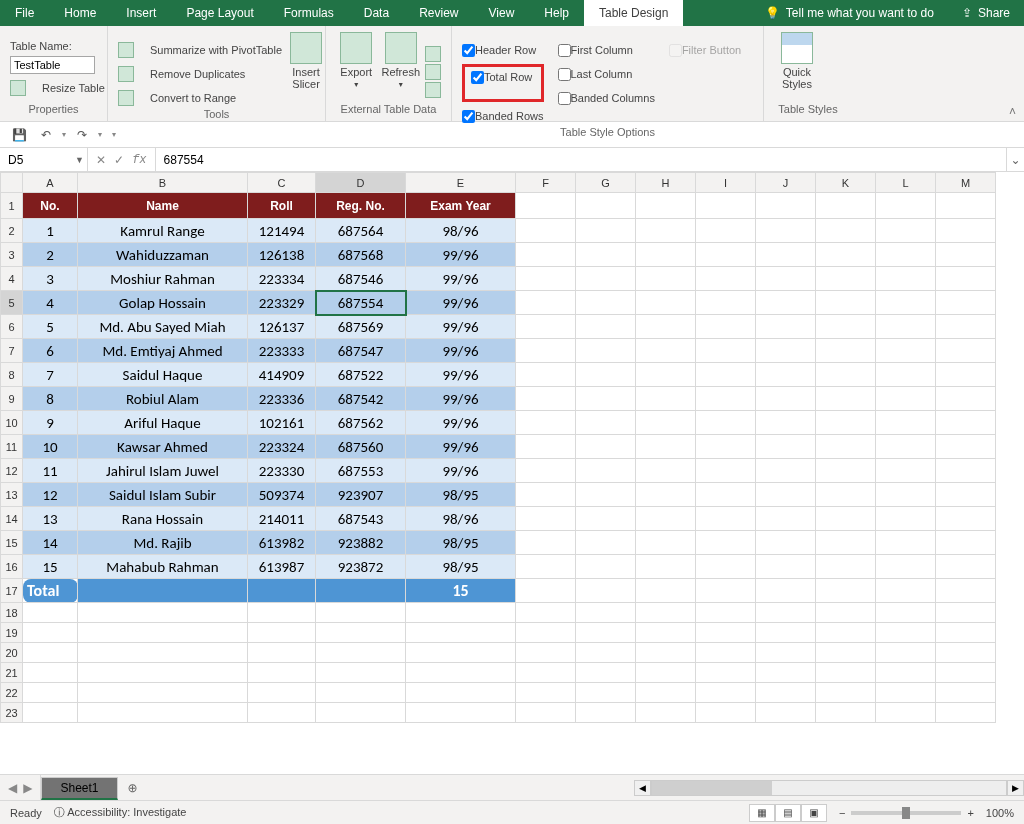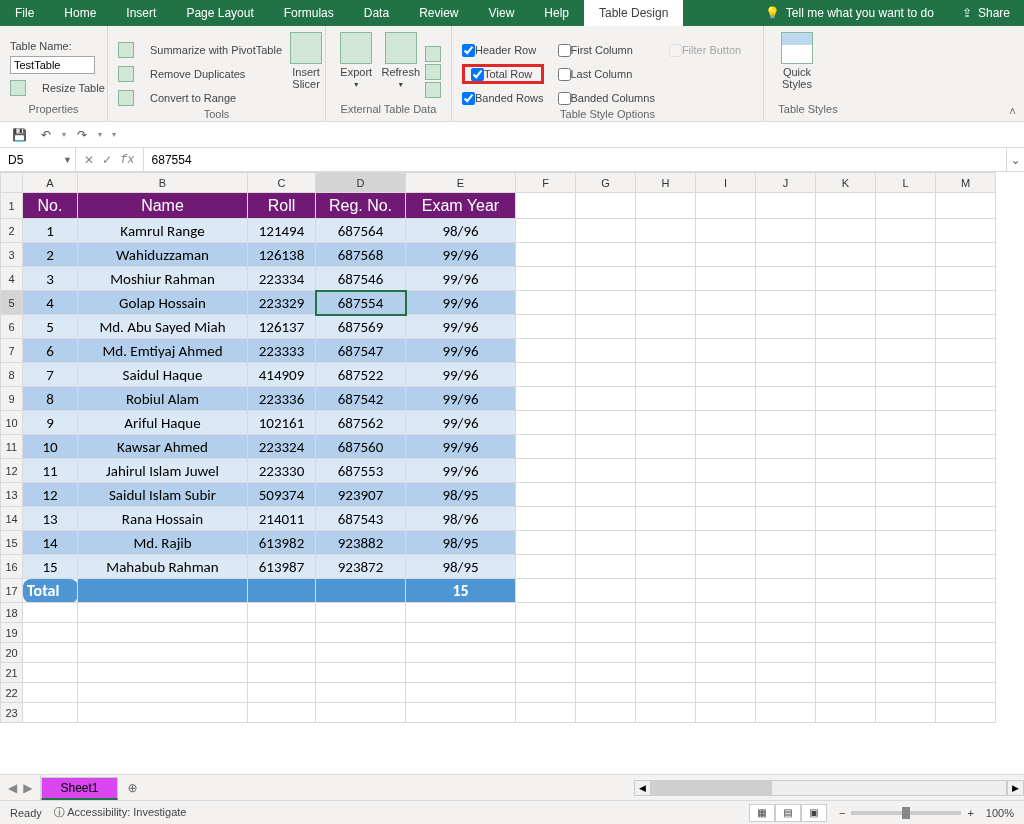--- a/index.html
+++ b/index.html
@@ -20,65 +20,65 @@
   .rg-body { flex: 1; display: flex; }
   .rg-col { display: flex; flex-direction: column; gap: 4px; justify-content: flex-start; margin-top: 8px; }
   .rg-row { display: flex; align-items: center; gap: 16px; height: 20px; white-space: nowrap; }
   .rg-icon16 { width: 16px; height: 16px; background: #d0e7d8; border: 1px solid #8ab89a; }
   .rg-bigbtn { display: flex; flex-direction: column; align-items: center; width: 46px; gap: 2px; }
   .rg-bigicon { width: 32px; height: 32px; background: #d0e7d8; border: 1px solid #8ab89a; }
   .tname-label { font-size: 11px; color: #444; }
   .tname-input { width: 85px; height: 18px; font-size: 11px; padding: 1px 3px; border: 1px solid #a6a6a6; }
   .chk { display: flex; align-items: center; height: 20px; font-size: 11px; }
   .chk input { width: 13px; height: 13px; }
-  .highlight-box { border: 3px solid #e0272a; padding: 0 6px; display: flex; align-items: center; height: 20px; gap: 4px; }
+  .highlight-box { border: 3px solid #e0272a; padding: 0 6px; display: flex; align-items: flex-start; height: 38px; gap: 4px; }
   .ribbon-collapse { position: absolute; right: 8px; bottom: 2px; font-size: 12px; color: #777; }
 
   
   .qat { height: 26px; border-bottom: 1px solid #d9d9d9; display: flex; align-items: center; gap: 6px; padding: 0 10px; font-size: 12px; color: #555; }
   .qat-btn { width: 20px; height: 20px; display: flex; align-items: center; justify-content: center; }
 
   
   .fbar { height: 24px; border-bottom: 1px solid #d9d9d9; display: flex; align-items: stretch; font-size: 12px; }
-  .namebox { width: 76px; border-right: 1px solid #d9d9d9; display: flex; align-items: center; padding-left: 8px; position: relative; }
+  .namebox { width: 88px; border-right: 1px solid #d9d9d9; display: flex; align-items: center; padding-left: 8px; position: relative; }
   .namebox .dd { position: absolute; right: 3px; font-size: 9px; color: #666; }
   .fx-controls { display: flex; align-items: center; border-right: 1px solid #d9d9d9; padding: 0 8px; gap: 8px; color: #888; }
   .fx-label { font-style: italic; font-family: Liberation Mono, monospace; }
   .formula-input { flex: 1; padding: 2px 8px; border: none; outline: none; font-size: 12px; }
   .fbar-dd { width: 18px; display: flex; align-items: center; justify-content: center; color: #666; border-left: 1px solid #d9d9d9; }
 
   
   .grid-wrap { position: relative; height: 602px; overflow: hidden; }
   .grid { border-collapse: collapse; font-size: 12px; table-layout: fixed; }
   .grid th, .grid td { border: 1px solid #d9d9d9; padding: 0; height: 20px; }
   .col-head { background: #f3f2f1; color: #333; font-weight: normal; text-align: center; font-size: 11px; }
   .row-head { background: #f3f2f1; color: #333; font-weight: normal; text-align: center; font-size: 11px; width: 22px; }
   .corner { background: #f3f2f1; width: 22px; height: 20px; }
   .colA { width: 55px; }
   .colB { width: 170px; }
   .colC { width: 68px; }
   .colD { width: 90px; }
   .colE { width: 110px; }
   .colRest { width: 60px; }
   .data-cell { text-align: center; font-size: 15px; font-family: "Calibri", sans-serif; color: #000; }
-  .hdr-cell { background: #701a75; color: #fff; font-weight: normal; font-size: 16px; text-align: center; height: 24px; }
+  .hdr-cell { background: #7f1d1d; color: #fff; font-weight: bold; font-size: 12px; text-align: center; height: 24px; }
   .row-odd td.data-cell { background: #b4cfeb; }
   .row-even td.data-cell { background: #dbe9f7; }
   .total-row td.data-cell { background: #4e95d4; color: #fff; font-weight: bold; font-size: 16px; }
   .total-row td.data-cell:first-of-type { text-align: left; padding-left: 4px; border-radius: 8px; }
   tr.data-row, tr.total-row { height: 24px; }
   tr.hdr-row { height: 26px; }
   .active-col-head { background: #d4d4d4; }
   .active-row-head { background: #d4d4d4; }
   .sel-cell { outline: 2px solid #217346; outline-offset: -1px; position: relative; }
 
   
   .sheet-bar-area { height: 26px; border-top: 1px solid #d9d9d9; display: flex; align-items: stretch; font-size: 12px; background: #f3f2f1; }
   .sheet-nav { display: flex; align-items: center; gap: 6px; padding: 0 8px; color: #888; border-right: 1px solid #d9d9d9; }
-  .sheet-tab { padding: 3px 18px; background: #d946ef; border: 1px solid #ccc; border-bottom: 2px solid #217346; margin-top: 2px; font-size: 12px; }
+  .sheet-tab { padding: 3px 18px; background: #737373; border: 1px solid #ccc; border-bottom: 2px solid #217346; margin-top: 2px; font-size: 12px; }
   .sheet-add { padding: 0 10px; display: flex; align-items: center; color: #666; }
   .hscroll-area { margin-left: auto; display: flex; align-items: center; width: 390px; }
   .hscroll-track { height: 16px; flex: 1; background: #eee; border: 1px solid #ccc; position: relative; }
   .hscroll-thumb { position: absolute; left: 0; top: 0; bottom: 0; width: 120px; background: #cfcfcf; }
   .hscroll-btn { width: 17px; height: 16px; border: 1px solid #ccc; background: #f0f0f0; font-size: 9px; display: flex; align-items: center; justify-content: center; }
 
   
   .status-bar { height: 24px; background: #f3f2f1; border-top: 1px solid #d9d9d9; display: flex; align-items: center; font-size: 11px; padding: 0 10px; gap: 12px; color: #444; }
   .status-spacer { flex: 1; }
   .view-btns { display: flex; gap: 0; }

